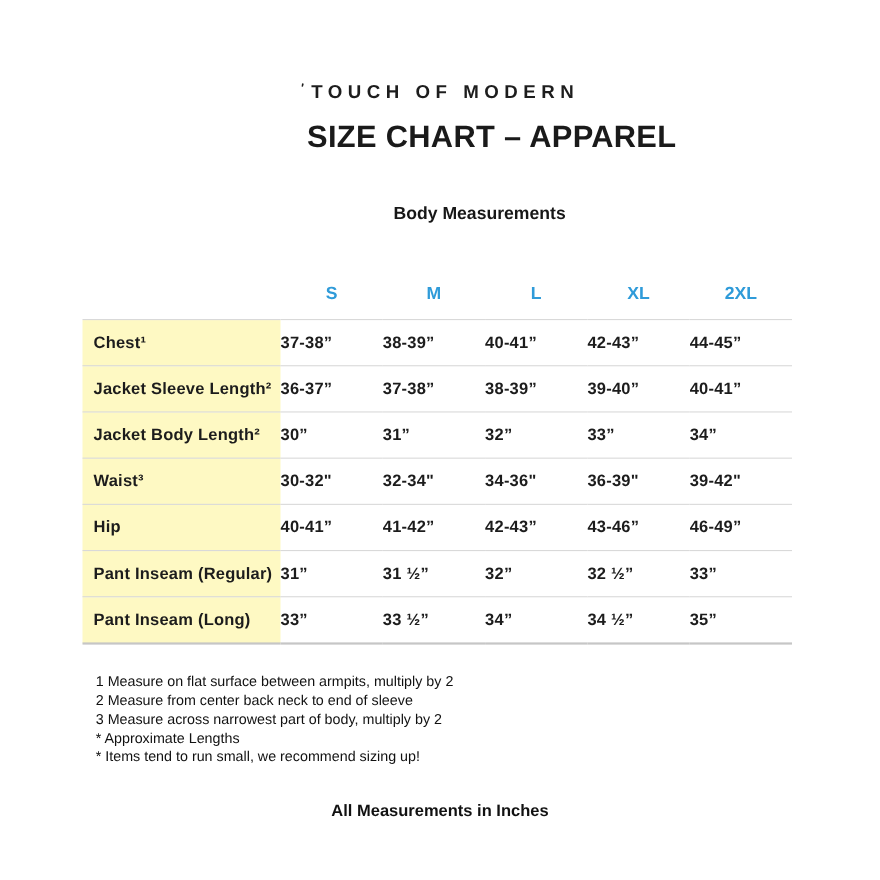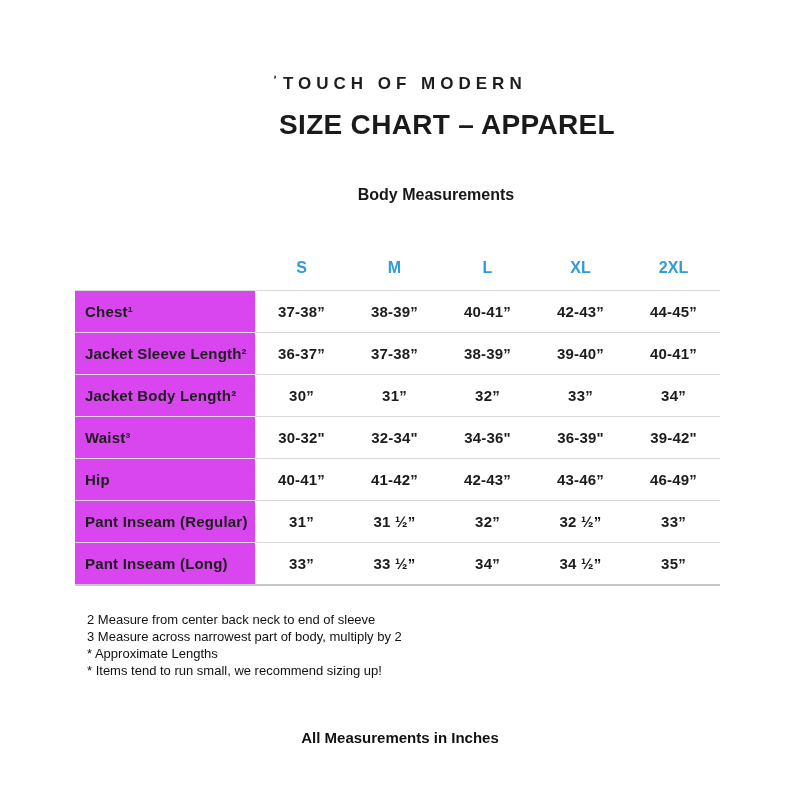--- a/index.html
+++ b/index.html
@@ -79,31 +79,31 @@
     font-size: 16px;
     font-weight: 700;
     color: #2f9bd9;
   }
   .size-table tbody tr {
     border-top: 1px solid #d9d9d9;
   }
   .size-table tbody td {
     height: 41px;
     padding: 0;
-    text-align: center;
+    text-align: left;
     vertical-align: middle;
     font-size: 15px;
     font-weight: 700;
     color: #1c1c1c;
     letter-spacing: 0.2px;
   }
   .size-table tbody td.lbl {
     text-align: left;
     padding-left: 10px;
-    background: #d946ef;
+    background: #fef9c3;
     font-weight: 700;
   }
   .footnotes {
     position: absolute;
     top: 612px;
     left: 87px;
     font-size: 13px;
     line-height: 16px;
     font-weight: 400;
     color: #111111;
@@ -207,20 +207,21 @@
         <td>33”</td>
         <td>33 ½”</td>
         <td>34”</td>
         <td>34 ½”</td>
         <td>35”</td>
       </tr>
     </tbody>
   </table>
 
   <div class="footnotes">
+    <div class="fn">1 Measure on flat surface between armpits, multiply by 2</div>
     <div class="fn">2 Measure from center back neck to end of sleeve</div>
     <div class="fn">3 Measure across narrowest part of body, multiply by 2</div>
     <div class="fn">* Approximate Lengths</div>
     <div class="fn">* Items tend to run small, we recommend sizing up!</div>
   </div>
 
   <div class="units-note">All Measurements in Inches</div>
 
 </div>
 

